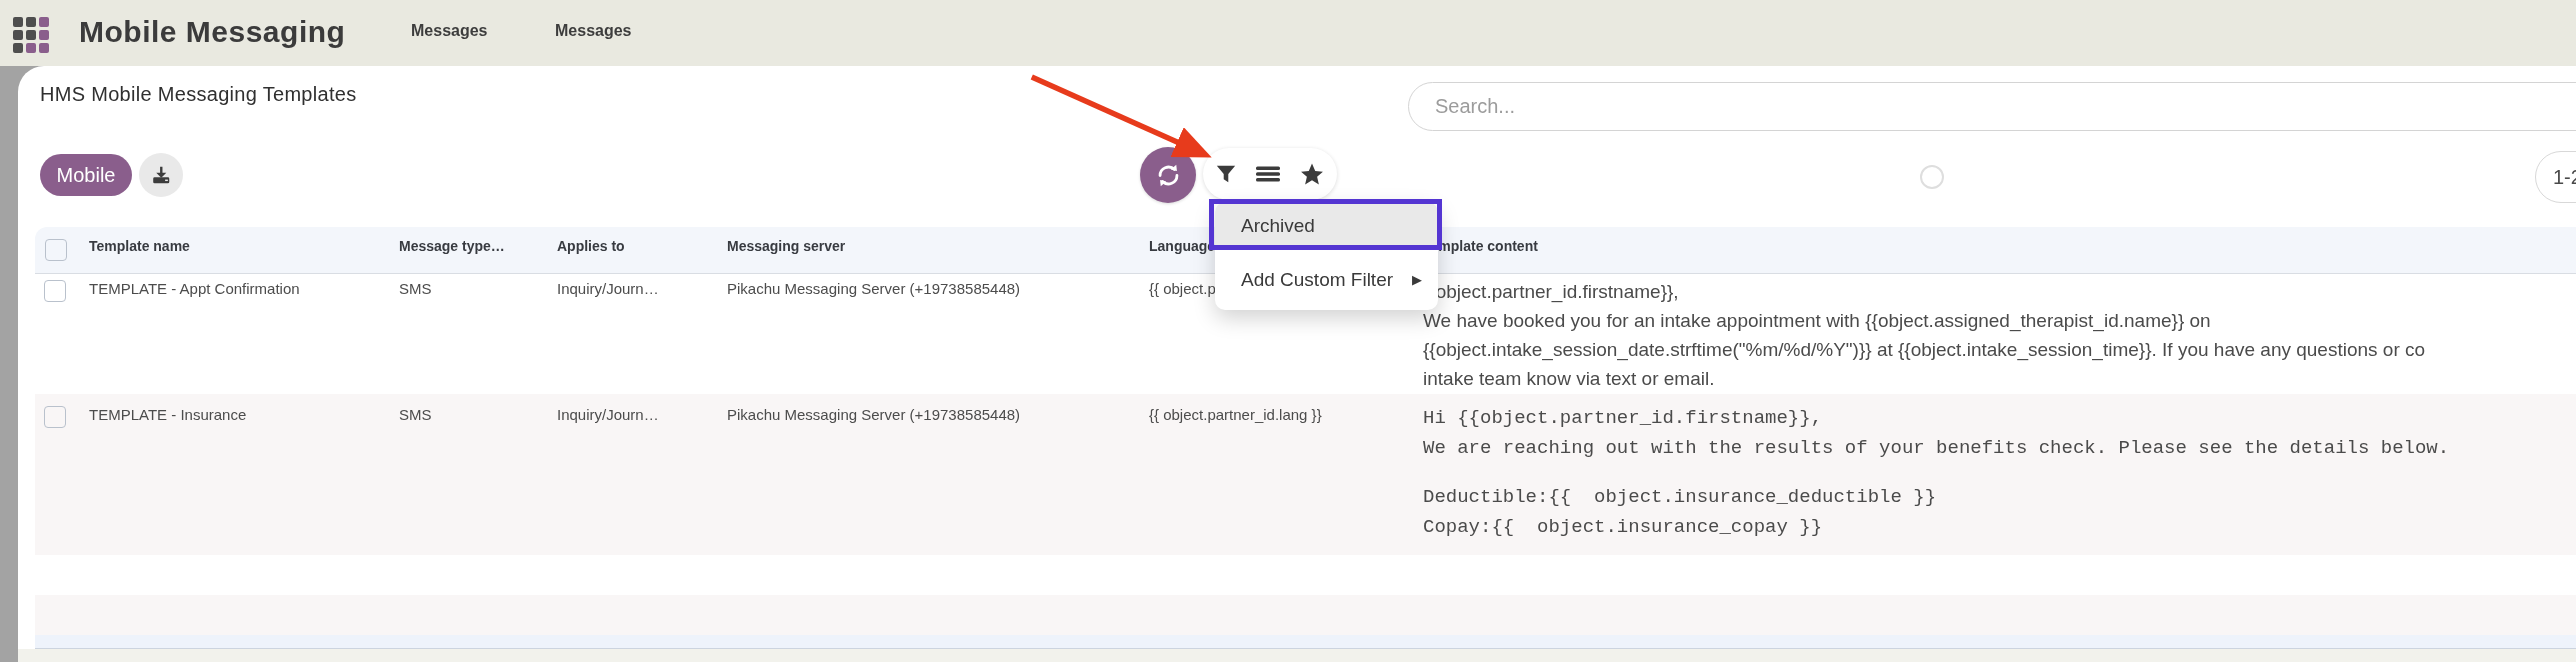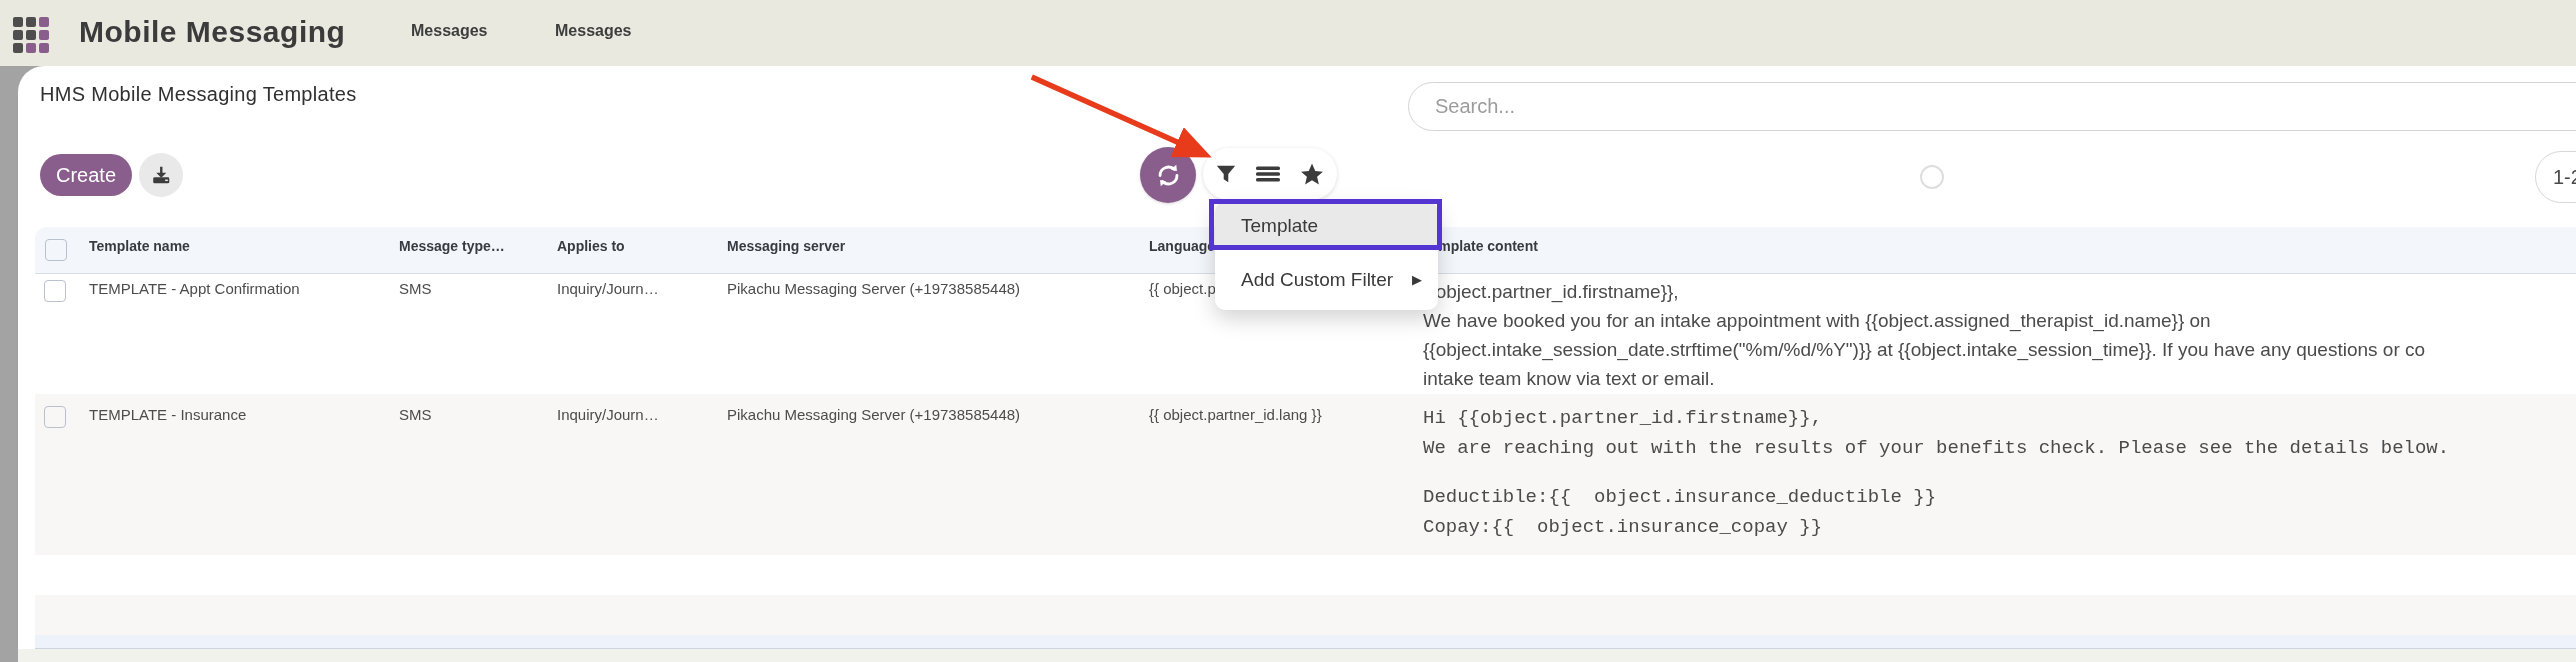--- a/index.html
+++ b/index.html
@@ -80,21 +80,21 @@
         <span class="sq-p"></span>
     </div>
     <div class="abs app-title">Mobile Messaging</div>
     <div class="abs nav-item nav-messages">Messages</div>
     <div class="abs nav-item nav-templates">Messages</div>
   </div>
 
   <div class="abs panel"></div>
   <div class="abs page-title">HMS Mobile Messaging Templates</div>
 
-  <button class="abs btn-create">Create</button>
+  <button class="abs btn-create">Mobile</button>
   <button class="abs btn-download">
     <span style="display:flex;">
       <svg width="22" height="22" viewBox="0 0 24 24">
         <rect x="11" y="3" width="2.6" height="8" fill="#3c3c3c"></rect>
         <polygon points="12.3,15 6.8,9.5 17.8,9.5" fill="#3c3c3c"></polygon>
         <rect x="3.5" y="14.5" width="17.5" height="6.5" rx="1.5" fill="#3c3c3c"></rect>
         <rect x="16.5" y="17" width="3" height="1.6" fill="#e9e9e9"></rect>
       </svg>
     </span>
   </button>
@@ -180,21 +180,21 @@
       <div>Copay:{{  object.insurance_copay }}</div>
     </div>
   </div>
 
   <div class="abs stripe1"></div>
   <div class="abs stripe2"></div>
   <div class="abs bottom-band"></div>
 
   <div class="abs dropdown">
     <div class="dd-item dd-archived">
-      <span>Template</span>
+      <span>Archived</span>
     </div>
     <div class="dd-item dd-custom">
       <span>Add Custom Filter</span>
       <span class="dd-caret">▶</span>
     </div>
   </div>
 
   <div class="abs annot-rect"></div>
 
   <svg class="abs arrow-svg" width="212" height="107" viewBox="0 0 215 108">

